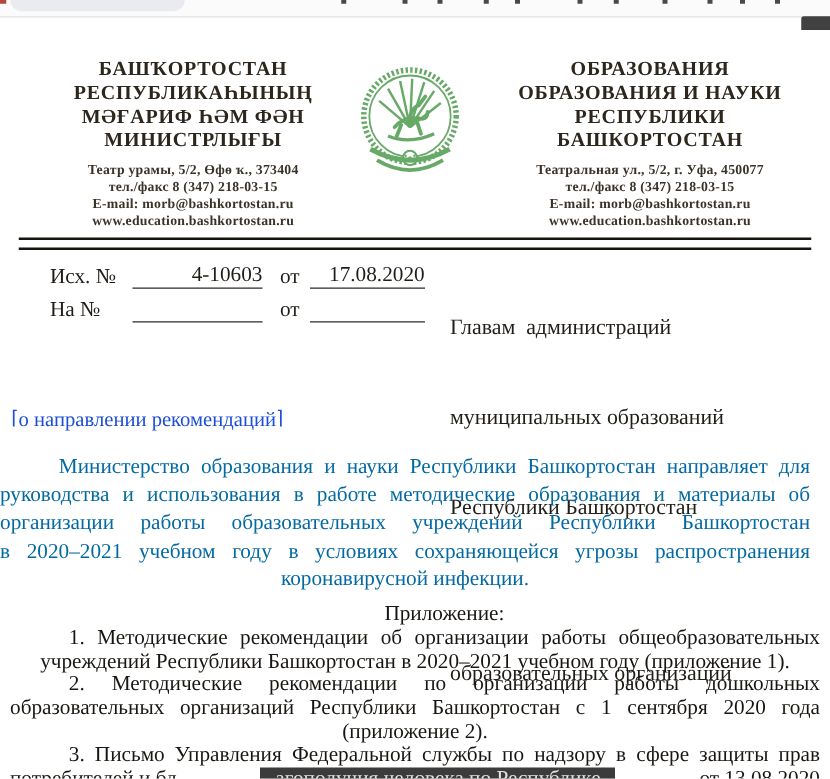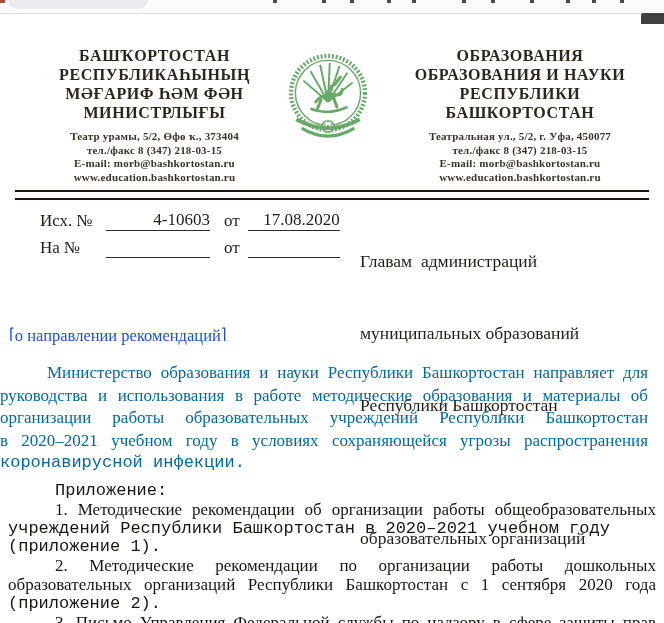--- a/index.html
+++ b/index.html
@@ -41,21 +41,21 @@
   .recip-gap{height:13px;}
 
   
   .subject{position:absolute;left:9px;top:326px;font-size:16.5px;color:#1d4ed8;}
   .subject .crn{font-size:15px;position:relative;top:-2px;}
 
   
   .bodytext{position:absolute;left:0;top:362px;width:648px;font-size:17px;line-height:22.5px;color:#0369a1;}
   .attach{position:absolute;left:8px;top:482px;width:648px;font-size:17px;line-height:18.8px;color:#191612;}
   .jl{text-align:justify;text-align-last:justify;}
-  .ll{text-align:left;font-family:Liberation Mono, monospace;}
+  .ll{text-align:center;}
   .first{text-indent:47px;}
 
   .partial{display:flex;justify-content:space-between;align-items:flex-start;}
   .partial .box{background:#3b3b3b;color:#e3e3e3;padding:0 12px;min-width:215px;text-align:center;}
 </style>
 </head>
 <body>
 
 <div id="screen">
 

